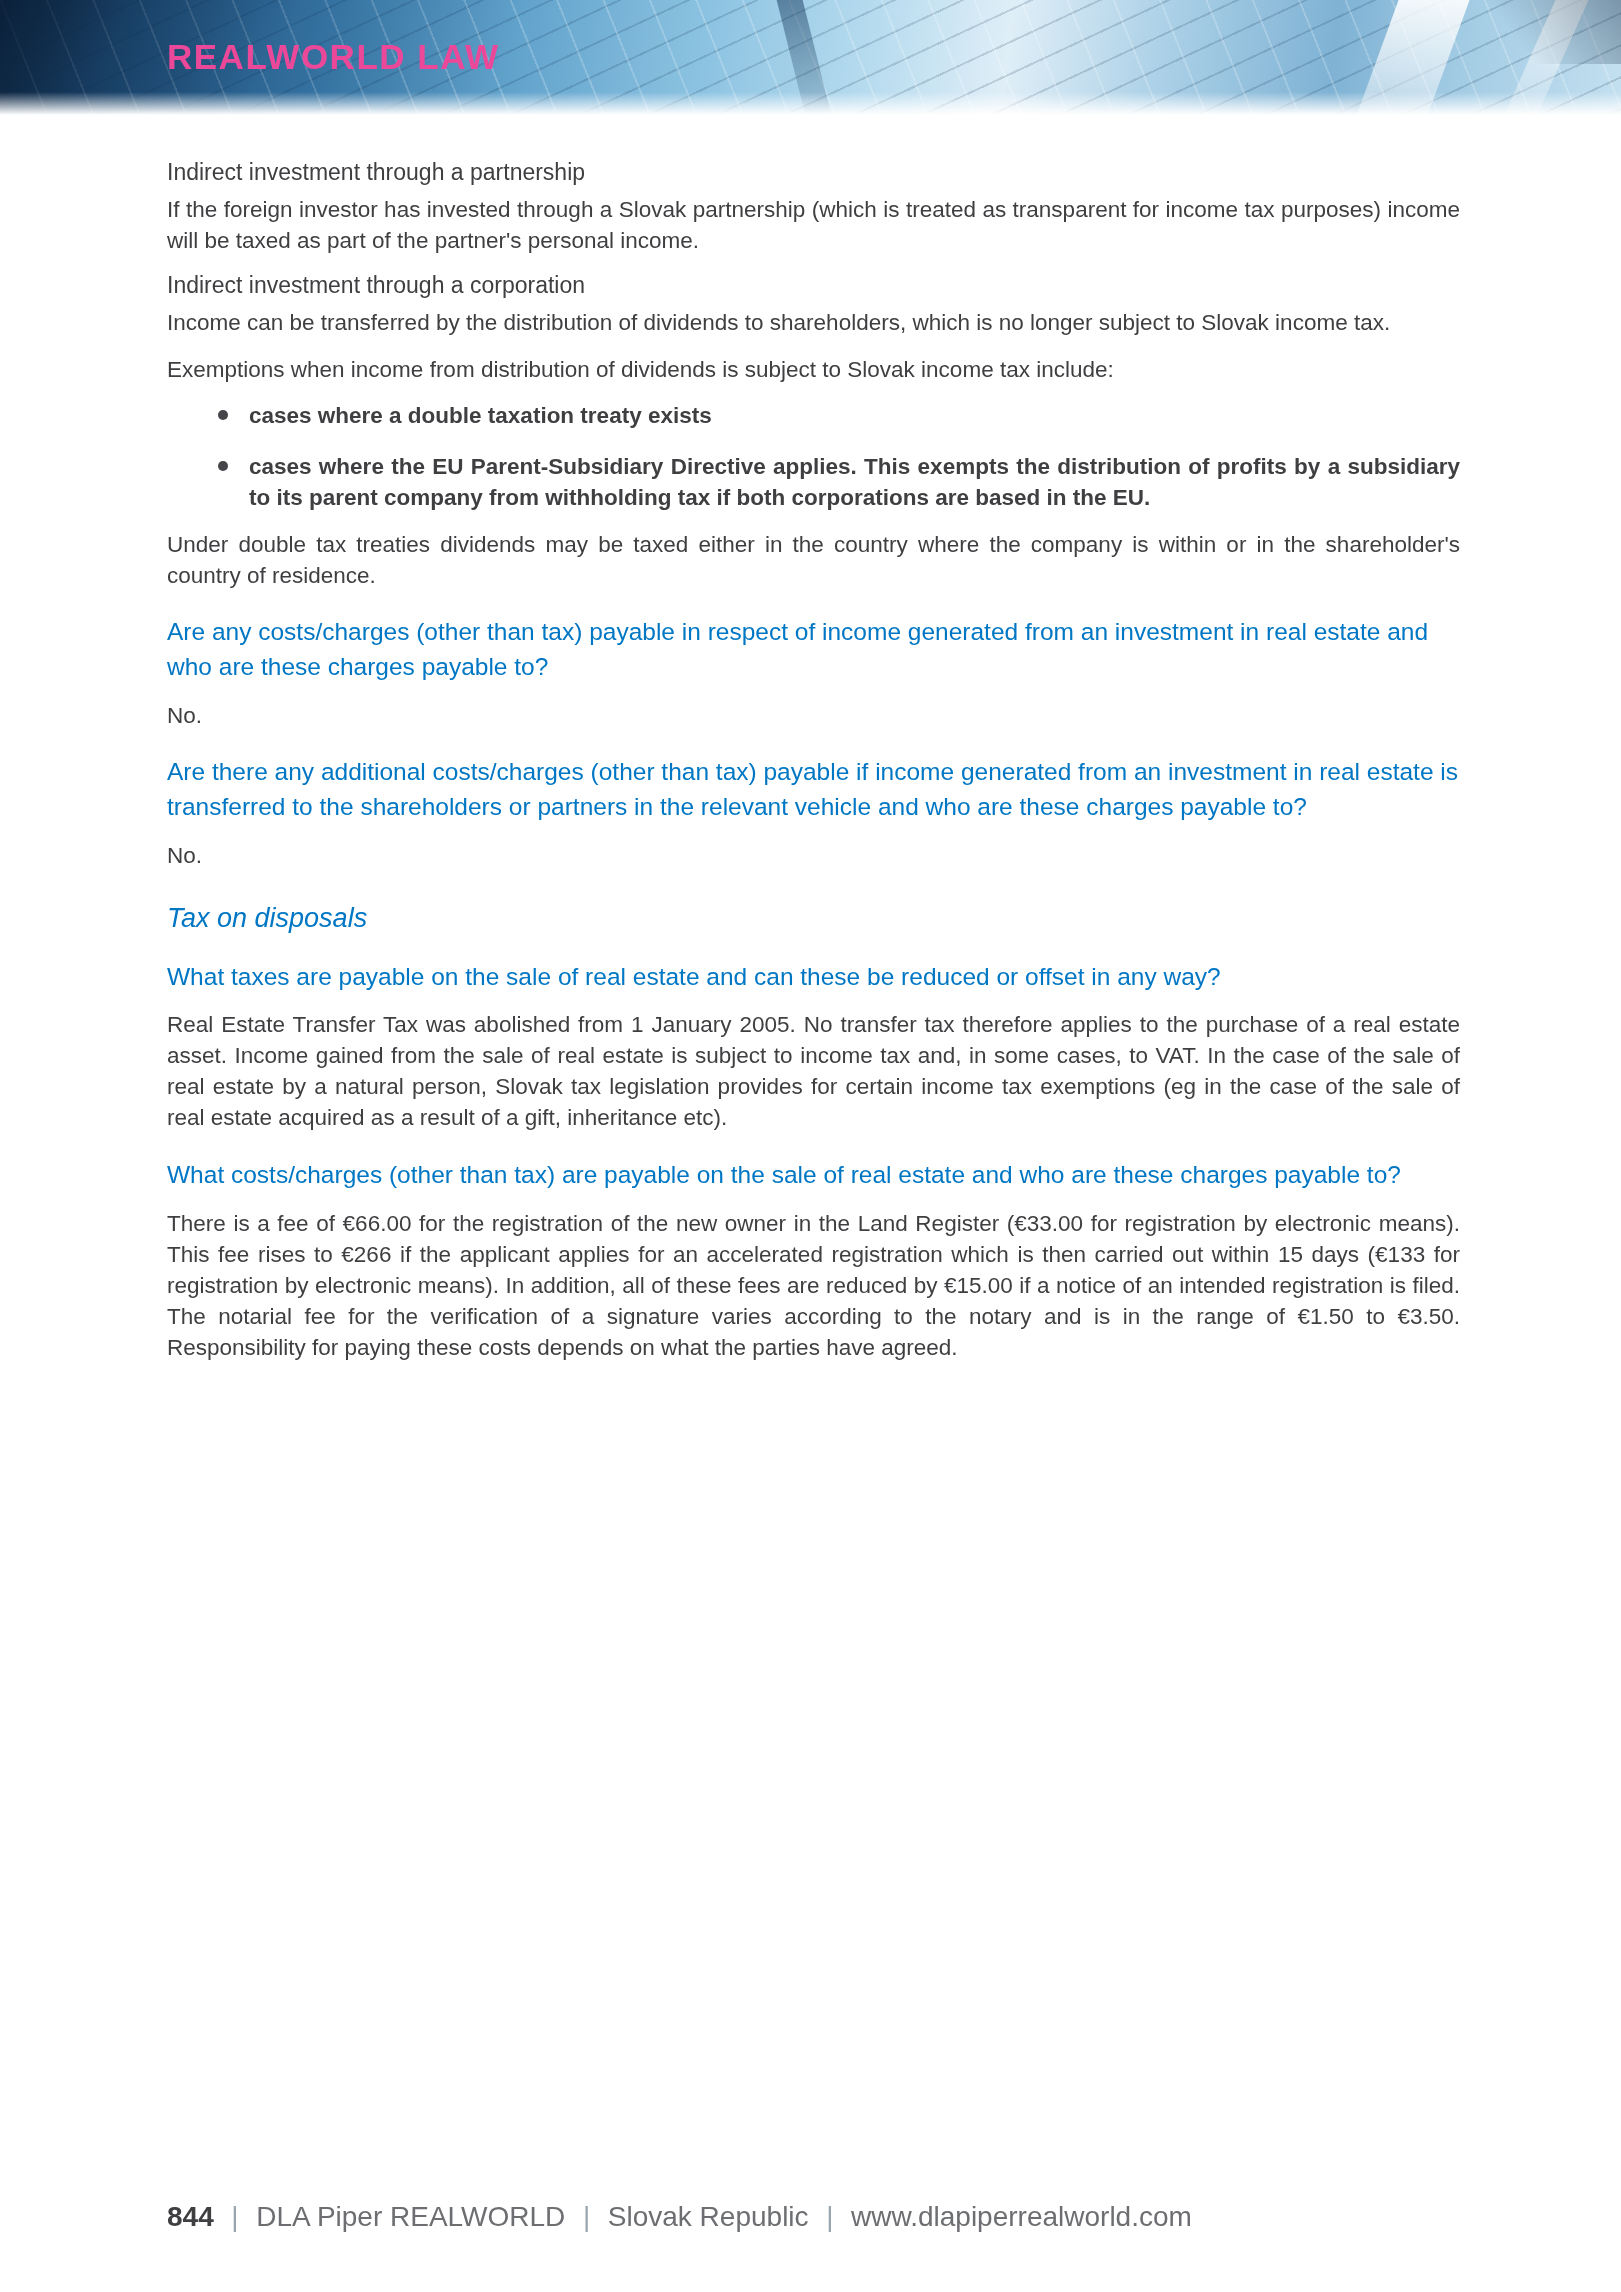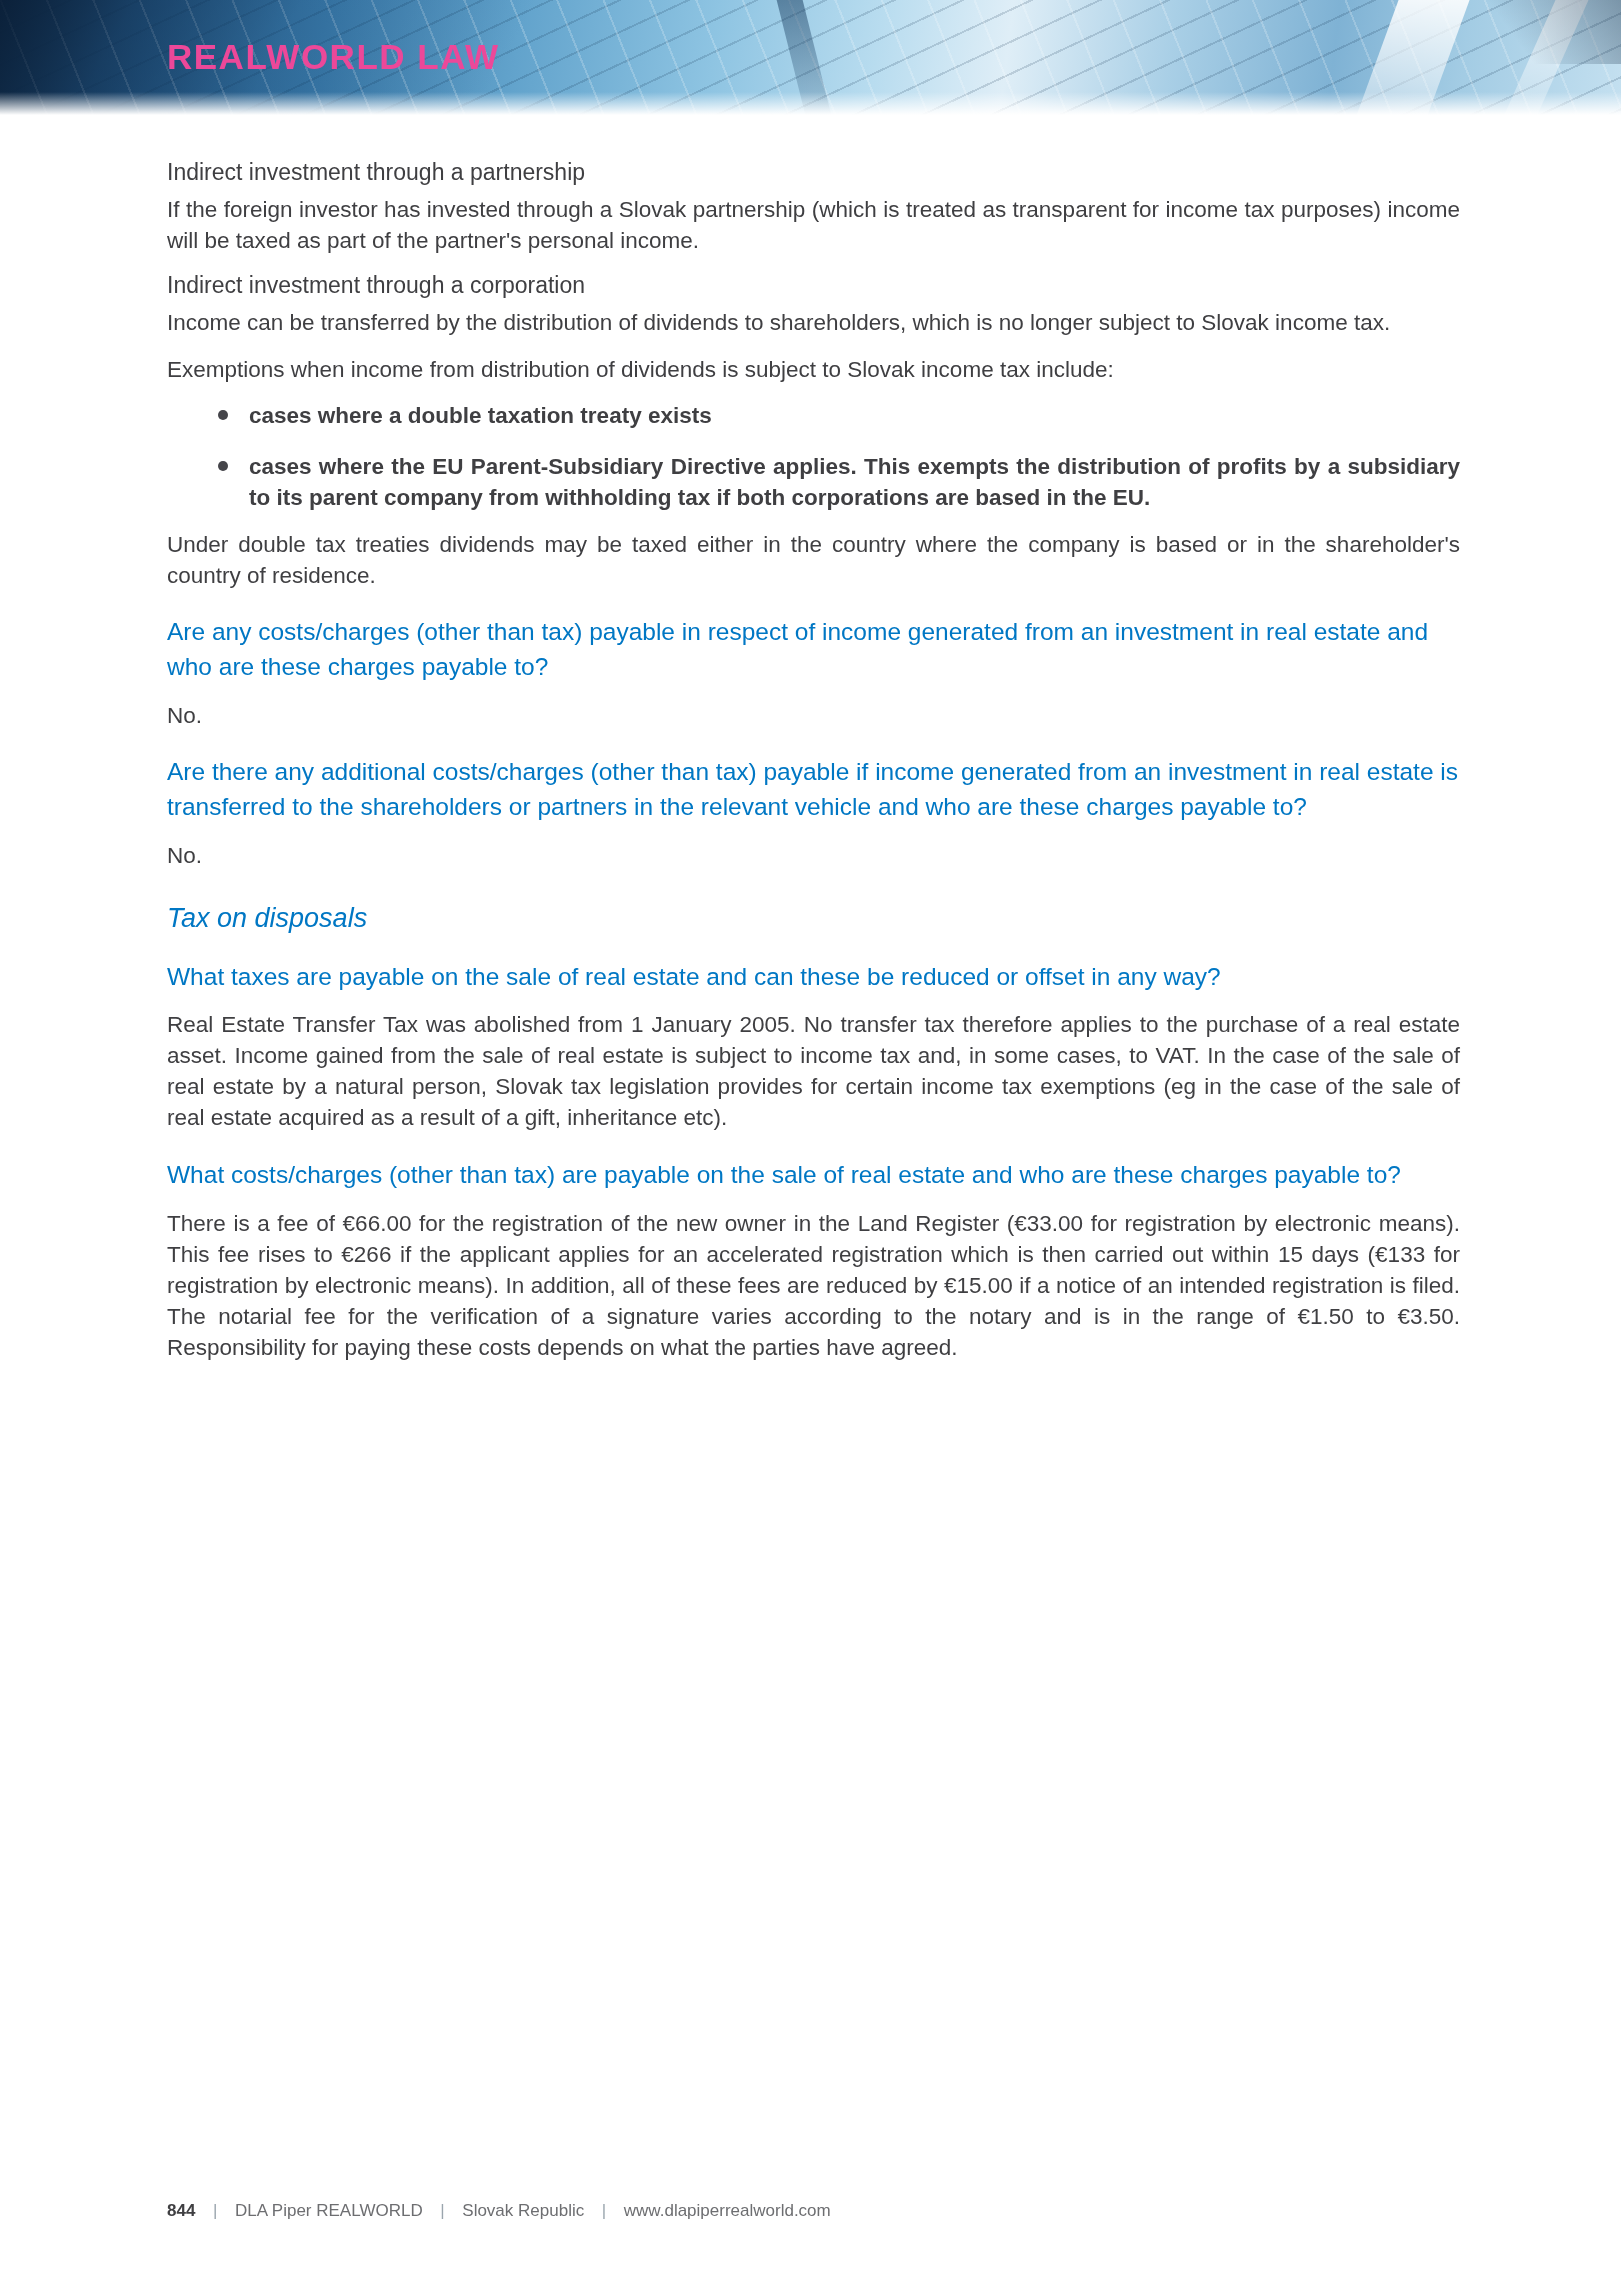--- a/index.html
+++ b/index.html
@@ -76,21 +76,21 @@
   }
   .bullets li:last-child { margin-bottom:0; }
   .bullets li::before {
     content:""; position:absolute; left:51px; top:9.8px;
     width:9.8px; height:9.8px; border-radius:50%; background:#45454a;
   }
 
   
   .footer {
     position:absolute; left:167px; top:2201px;
-    font-size:17px; color:#6d6e71;
+    font-size:28px; color:#6d6e71;
     display:flex; align-items:baseline; gap:17.6px; white-space:nowrap;
   }
   .footer .page-num { color:#3f3f42; font-weight:700; }
   .footer .sep { color:#9aa5ad; }
   .footer .footer-link { color:#6d6e71; }
 </style>
 </head>
 <body>
 
 <div class="page">
@@ -112,21 +112,21 @@
 
     <h3 class="subheading">Indirect investment through a corporation</h3>
     <p class="body-par">Income can be transferred by the distribution of dividends to shareholders, which is no longer subject to Slovak income tax.</p>
     <p class="body-par">Exemptions when income from distribution of dividends is subject to Slovak income tax include:</p>
 
     <ul class="bullets">
       <li>cases where a double taxation treaty exists</li>
       <li>cases where the EU Parent-Subsidiary Directive applies. This exempts the distribution of profits by a subsidiary to its parent company from withholding tax if both corporations are based in the EU.</li>
     </ul>
 
-    <p class="body-par">Under double tax treaties dividends may be taxed either in the country where the company is based or in the shareholder's country of residence.</p>
+    <p class="body-par">Under double tax treaties dividends may be taxed either in the country where the company is within or in the shareholder's country of residence.</p>
 
     <h2 class="question">Are any costs/charges (other than tax) payable in respect of income generated from an investment in real estate and who are these charges payable to?</h2>
     <p class="body-par">No.</p>
 
     <h2 class="question">Are there any additional costs/charges (other than tax) payable if income generated from an investment in real estate is transferred to the shareholders or partners in the relevant vehicle and who are these charges payable to?</h2>
     <p class="body-par">No.</p>
 
     <h2 class="section-title">Tax on disposals</h2>
 
     <h2 class="question">What taxes are payable on the sale of real estate and can these be reduced or offset in any way?</h2>

